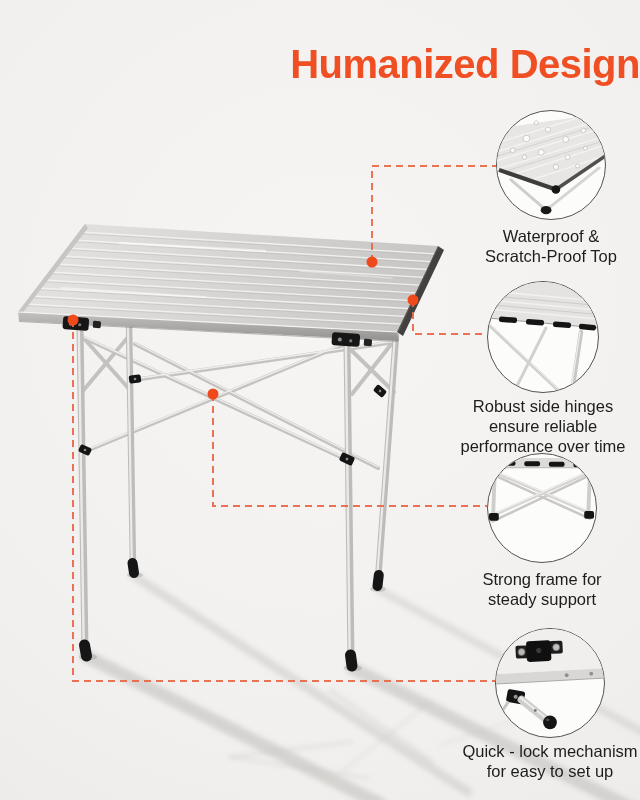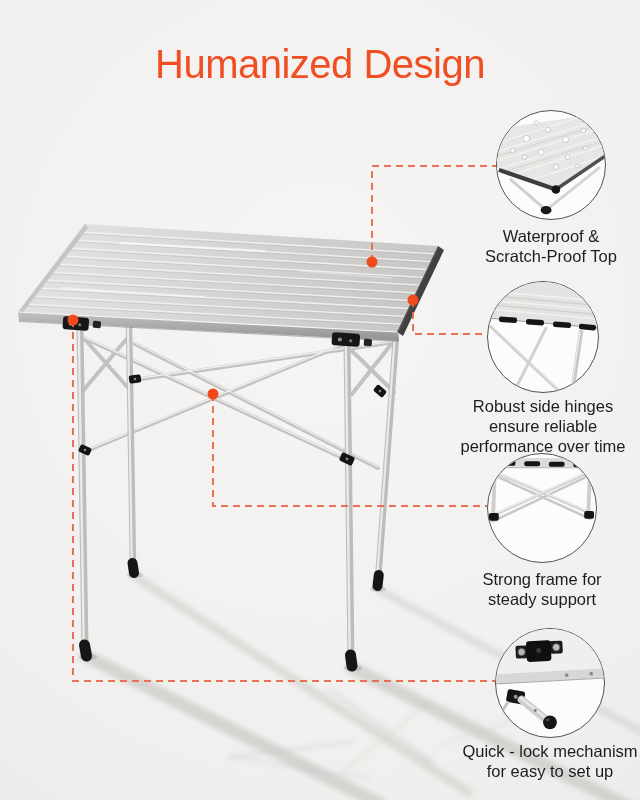--- a/index.html
+++ b/index.html
@@ -3,21 +3,21 @@
 <meta charset="utf-8">
 <style>
   html,body{margin:0;padding:0;background:#e9e8e6;}
   .canvas{
     position:relative;width:640px;height:800px;overflow:hidden;
     background:radial-gradient(120% 100% at 50% 38%, #f6f5f4 0%, #f1f0ee 55%, #e8e7e5 100%);
     font-family:"Liberation Sans","DejaVu Sans",sans-serif;
   }
   .title{
     position:absolute;top:42px;left:0;width:100%;margin:0;
-    text-align:center;font-size:40px;font-weight:400;letter-spacing:-0.5px;
+    text-align:right;font-size:40px;font-weight:700;letter-spacing:-0.5px;
     color:#F04E23;
   }
   .art{position:absolute;left:0;top:0;width:640px;height:800px;}
   .thumb{
     position:absolute;border-radius:50%;overflow:hidden;
     border:1.5px solid #55534f;background:#fcfcfb;box-sizing:border-box;
   }
   .thumb svg{display:block;width:100%;height:100%;}
   .caption{
     position:absolute;width:200px;text-align:center;

